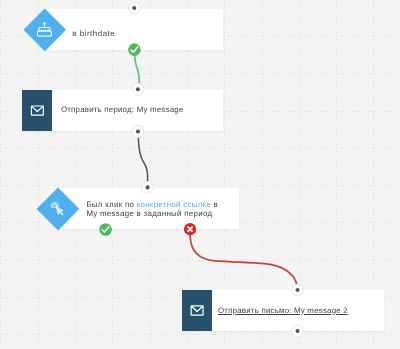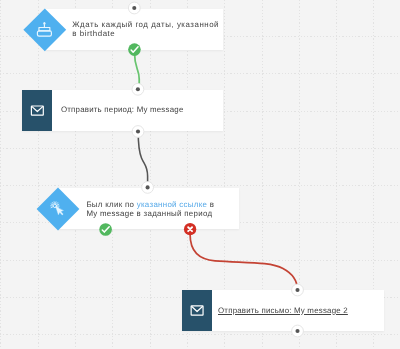--- a/index.html
+++ b/index.html
@@ -46,28 +46,28 @@
         <line x1="0" y1="148.30" x2="400" y2="148.30"></line>
         <line x1="0" y1="185.60" x2="400" y2="185.60"></line>
         <line x1="0" y1="222.90" x2="400" y2="222.90"></line>
         <line x1="0" y1="260.20" x2="400" y2="260.20"></line>
         <line x1="0" y1="297.50" x2="400" y2="297.50"></line>
         <line x1="0" y1="334.80" x2="400" y2="334.80"></line>
       </g>
     </svg>
 
   <div class="node" id="n1" style="left: 45px; top: 8.6px; width: 178px; height: 41.8px;"></div>
-  <div class="nlabel" id="n1l" style="left: 72.3px; top: 20.2px; width: 158px; letter-spacing: 0.53px;"><span>Ждать каждый год даты, указанной</span><br><span>в birthdate</span></div>
+  <div class="nlabel" id="n1l" style="left: 72.3px; top: 20.2px; width: 158px; letter-spacing: 0.53px;"><br><span>в birthdate</span></div>
 
   <div class="node" id="n2" style="left: 22px; top: 89.6px; width: 201px; height: 41.3px;"></div>
   <div class="tile" id="n2t" style="left: 22px; top: 89.6px; width: 30px; height: 41.3px;"></div>
   <div class="nlabel" id="n2l" style="left: 60.9px; top: 105.4px; width: 165px; letter-spacing: 0.21px;">Отправить период: My message</div>
 
   <div class="node" id="n3" style="left: 58px; top: 187.6px; width: 180.5px; height: 41px;"></div>
-  <div class="nlabel" id="n3l" style="left: 86.4px; top: 199.6px; width: 162px; letter-spacing: 0.3px;">Был клик по <span class="lk">указанной ссылке</span> в<br><b>My message</b> в заданный период</div>
+  <div class="nlabel" id="n3l" style="left: 86.4px; top: 199.6px; width: 162px; letter-spacing: 0.3px;">Был клик по <span class="lk">конкретной ссылке</span> в<br><b>My message</b> в заданный период</div>
 
   <div class="node" id="n4" style="left: 182px; top: 290px; width: 202px; height: 40.8px;"></div>
   <div class="tile" id="n4t" style="left: 182px; top: 290px; width: 30px; height: 40.8px;"></div>
   <div class="nlabel" id="n4l" style="left: 218px; top: 305.6px; width: 178px; letter-spacing: 0.21px; text-decoration: underline;">Отправить письмо: My message 2</div>
 
   <svg class="layer" id="fg" width="400" height="349">
       <path d="M134.5 52.5 C134.5 60.5, 135.4 64, 137.2 69 C138.5 72.6, 139.2 74, 139.2 79 L139.2 88" fill="none" stroke="#68c46f" stroke-width="1.75" stroke-linecap="round"></path>
       <path d="M138.2 131.8 C138.2 143, 138.6 151, 141.5 158 C144.2 164.5, 147.6 166, 147.6 176 L147.6 186.5" fill="none" stroke="#555555" stroke-width="1.55" stroke-linecap="round"></path>
       <path d="M190.1 234.5 C190.1 251, 198 259.5, 215 260.8 C245 263, 270 261.5, 283 268.5 C292.5 273.6, 297.3 280, 297.4 289.5" fill="none" stroke="#c44334" stroke-width="1.7" stroke-linecap="round"></path>
       <path d="M44.8 8.400000000000002 L66.19999999999999 29.8 L44.8 51.2 L23.4 29.8 Z" fill="#4fb0ef"></path>

